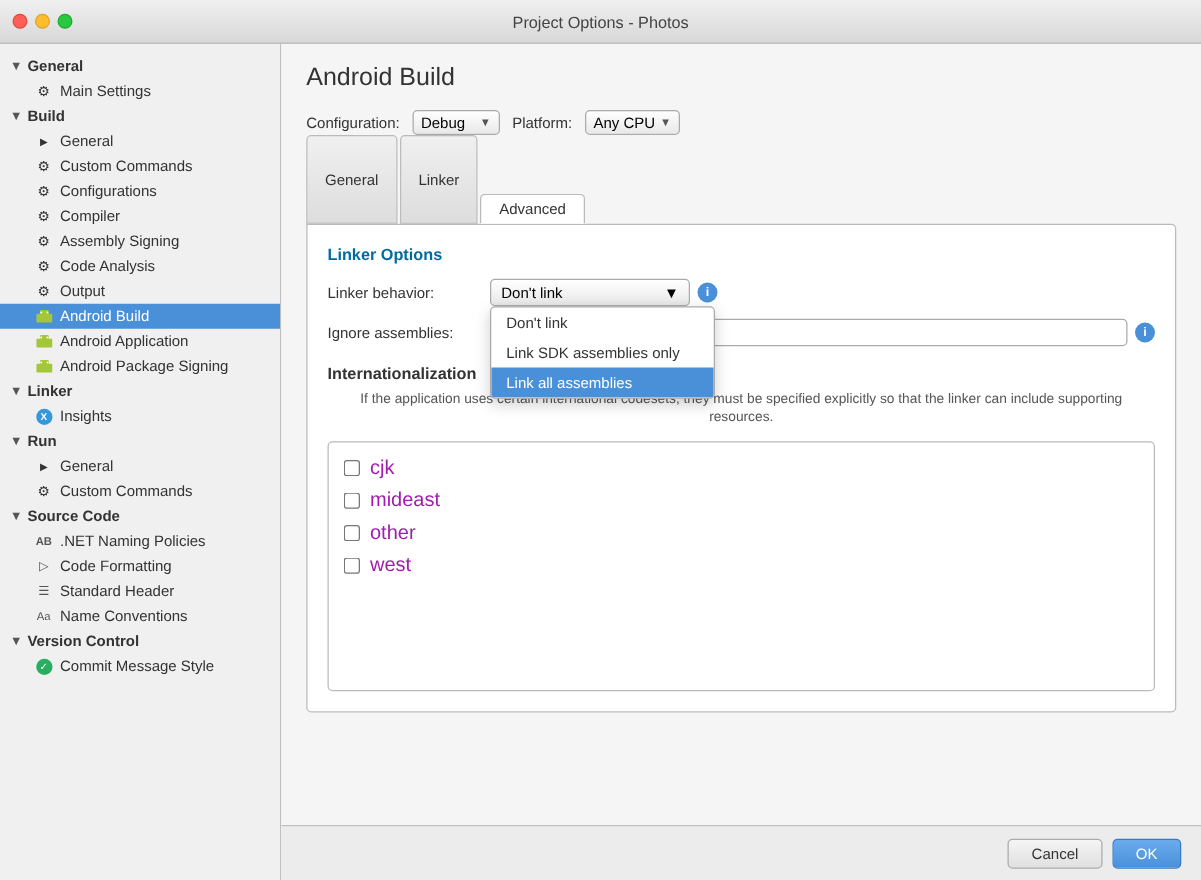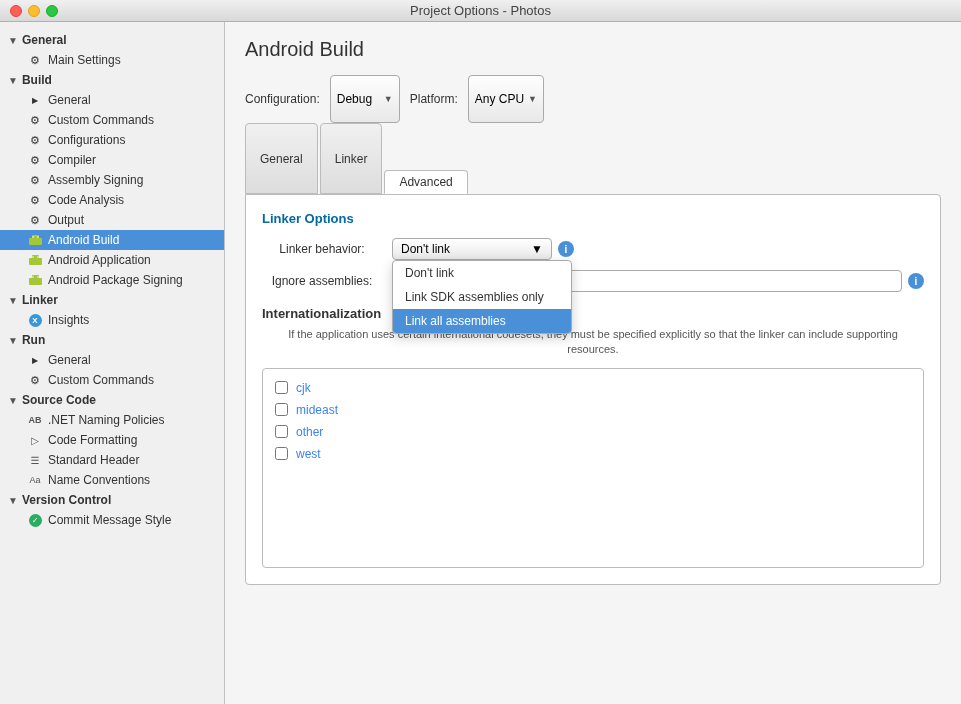--- a/index.html
+++ b/index.html
@@ -10,21 +10,21 @@
       display: flex;
       flex-direction: column;
       width: 961px;
       height: 704px;
       overflow: hidden;
     }
 
     
     .titlebar {
       background: linear-gradient(to bottom, #f0f0f0, #d8d8d8);
-      height: 22px;
+      height: 35px;
       display: flex;
       align-items: center;
       justify-content: center;
       position: relative;
       border-bottom: 1px solid #b0b0b0;
       flex-shrink: 0;
     }
     .titlebar-title {
       font-size: 13px;
       color: #444;
@@ -155,21 +155,21 @@
     .config-label {
       font-size: 12px;
       color: #333;
     }
     .config-select {
       display: inline-flex;
       align-items: center;
       background: linear-gradient(to bottom, #fff, #e8e8e8);
       border: 1px solid #aaa;
       border-radius: 4px;
-      padding: 16px 6px;
+      padding: 2px 6px;
       font-size: 12px;
       cursor: pointer;
       min-width: 70px;
       justify-content: space-between;
     }
     .config-select .dropdown-arrow {
       margin-left: 4px;
       font-size: 9px;
       color: #555;
     }
@@ -216,21 +216,21 @@
     .form-row {
       display: flex;
       align-items: center;
       margin-bottom: 10px;
       position: relative;
     }
     .form-label {
       width: 130px;
       font-size: 12px;
       color: #333;
-      text-align: center;
+      text-align: left;
       padding-right: 10px;
       flex-shrink: 0;
     }
 
     
     .dropdown-container {
       position: relative;
       display: inline-block;
     }
     .dropdown-trigger {
@@ -326,22 +326,22 @@
     }
     .intl-item {
       display: flex;
       align-items: center;
       padding: 4px 4px;
     }
     .intl-item input[type="checkbox"] {
       margin-right: 8px;
     }
     .intl-item label {
-      font-size: 12px;
-      color: #3b82f6;
+      font-size: 16px;
+      color: #a21caf;
       text-align: center;
     }
 
     
     .bottom-bar {
       height: 44px;
       background: #ececec;
       border-top: 1px solid #c0c0c0;
       display: flex;
       align-items: center;
@@ -586,15 +586,19 @@
             <div class="intl-item">
               <input type="checkbox" id="chk-west" style="">
               <label for="chk-west">west</label>
             </div>
           </div>
         </div>
 
       </div>
     </div>
 
+    <div class="bottom-bar">
+      <button class="btn btn-cancel">Cancel</button>
+      <button class="btn btn-ok">OK</button>
+    </div>
   </div>
 
 </div>
 
 </body></html>

